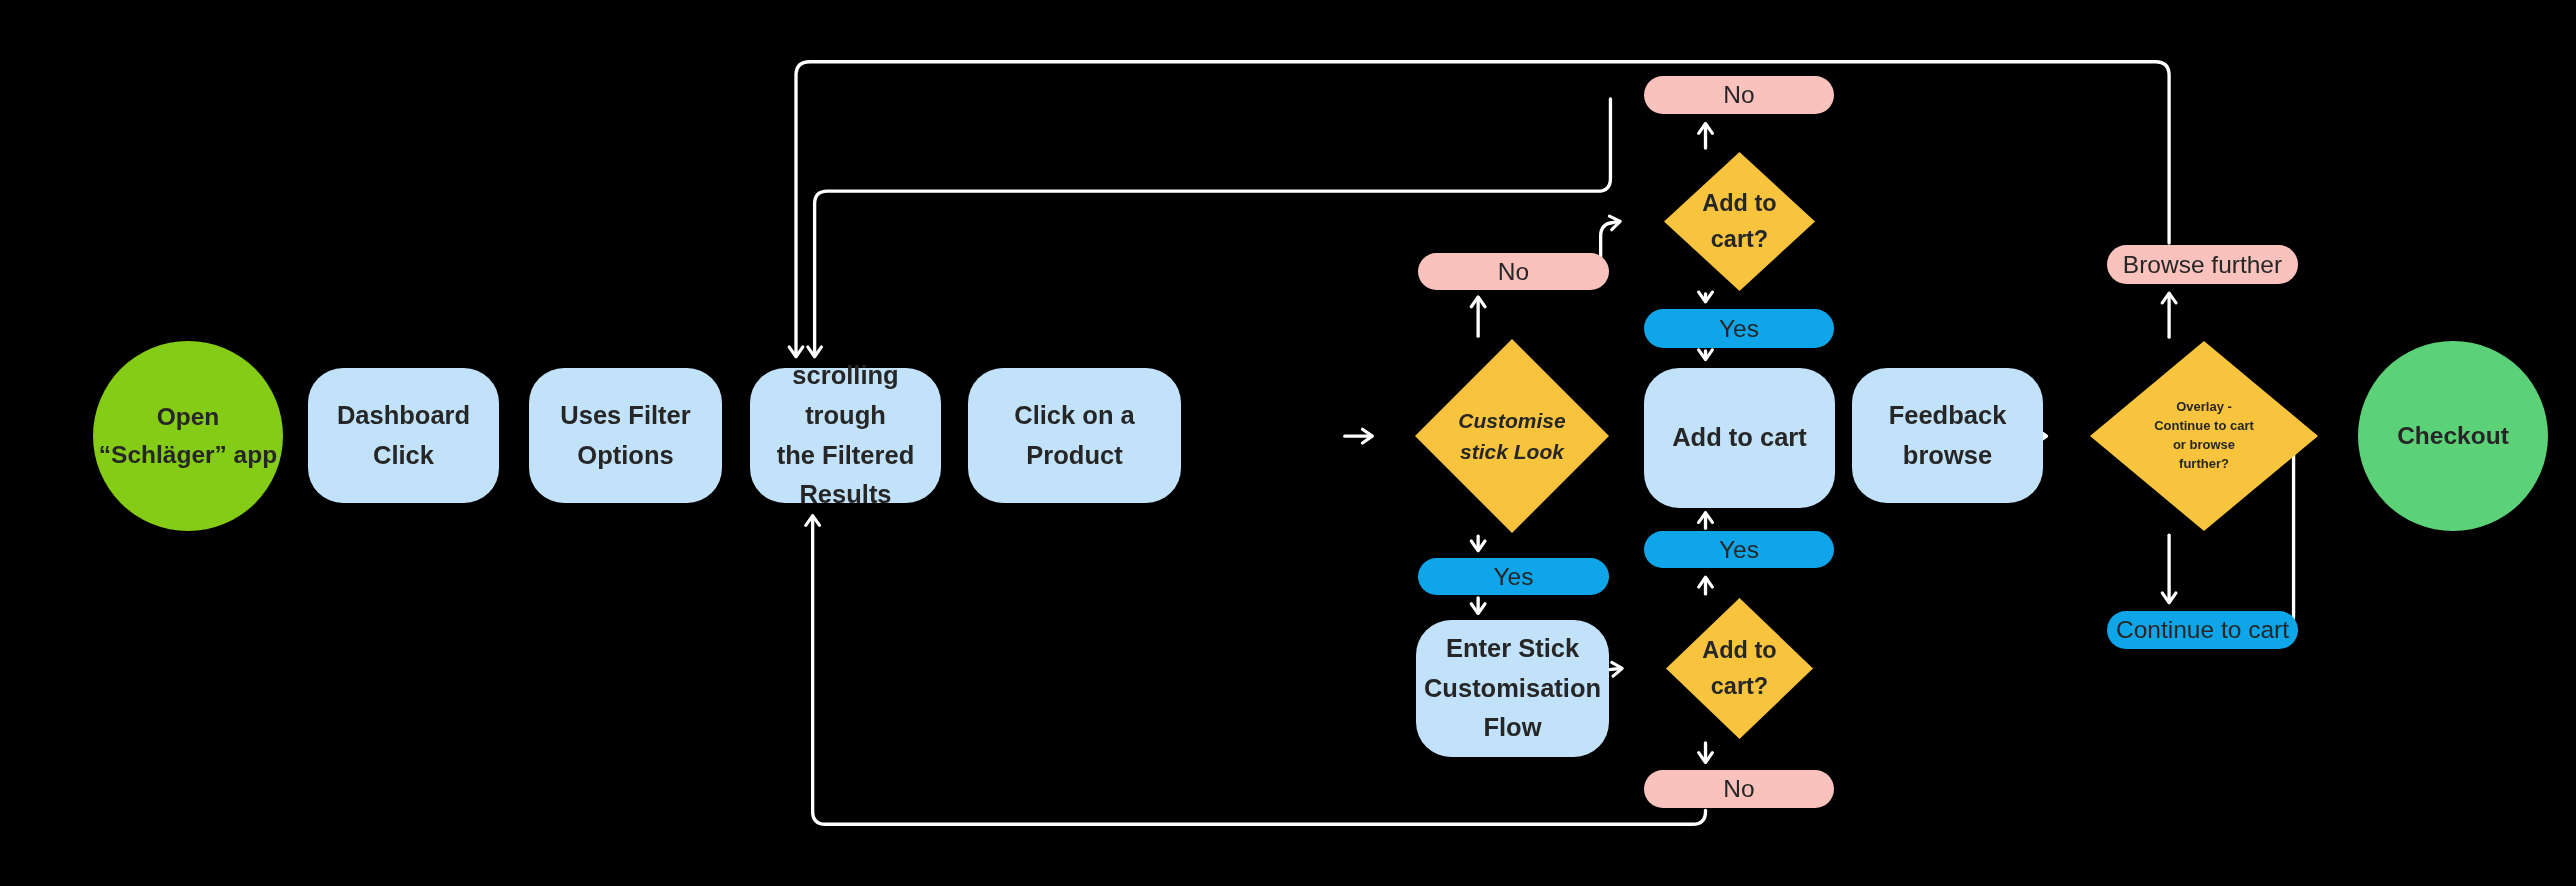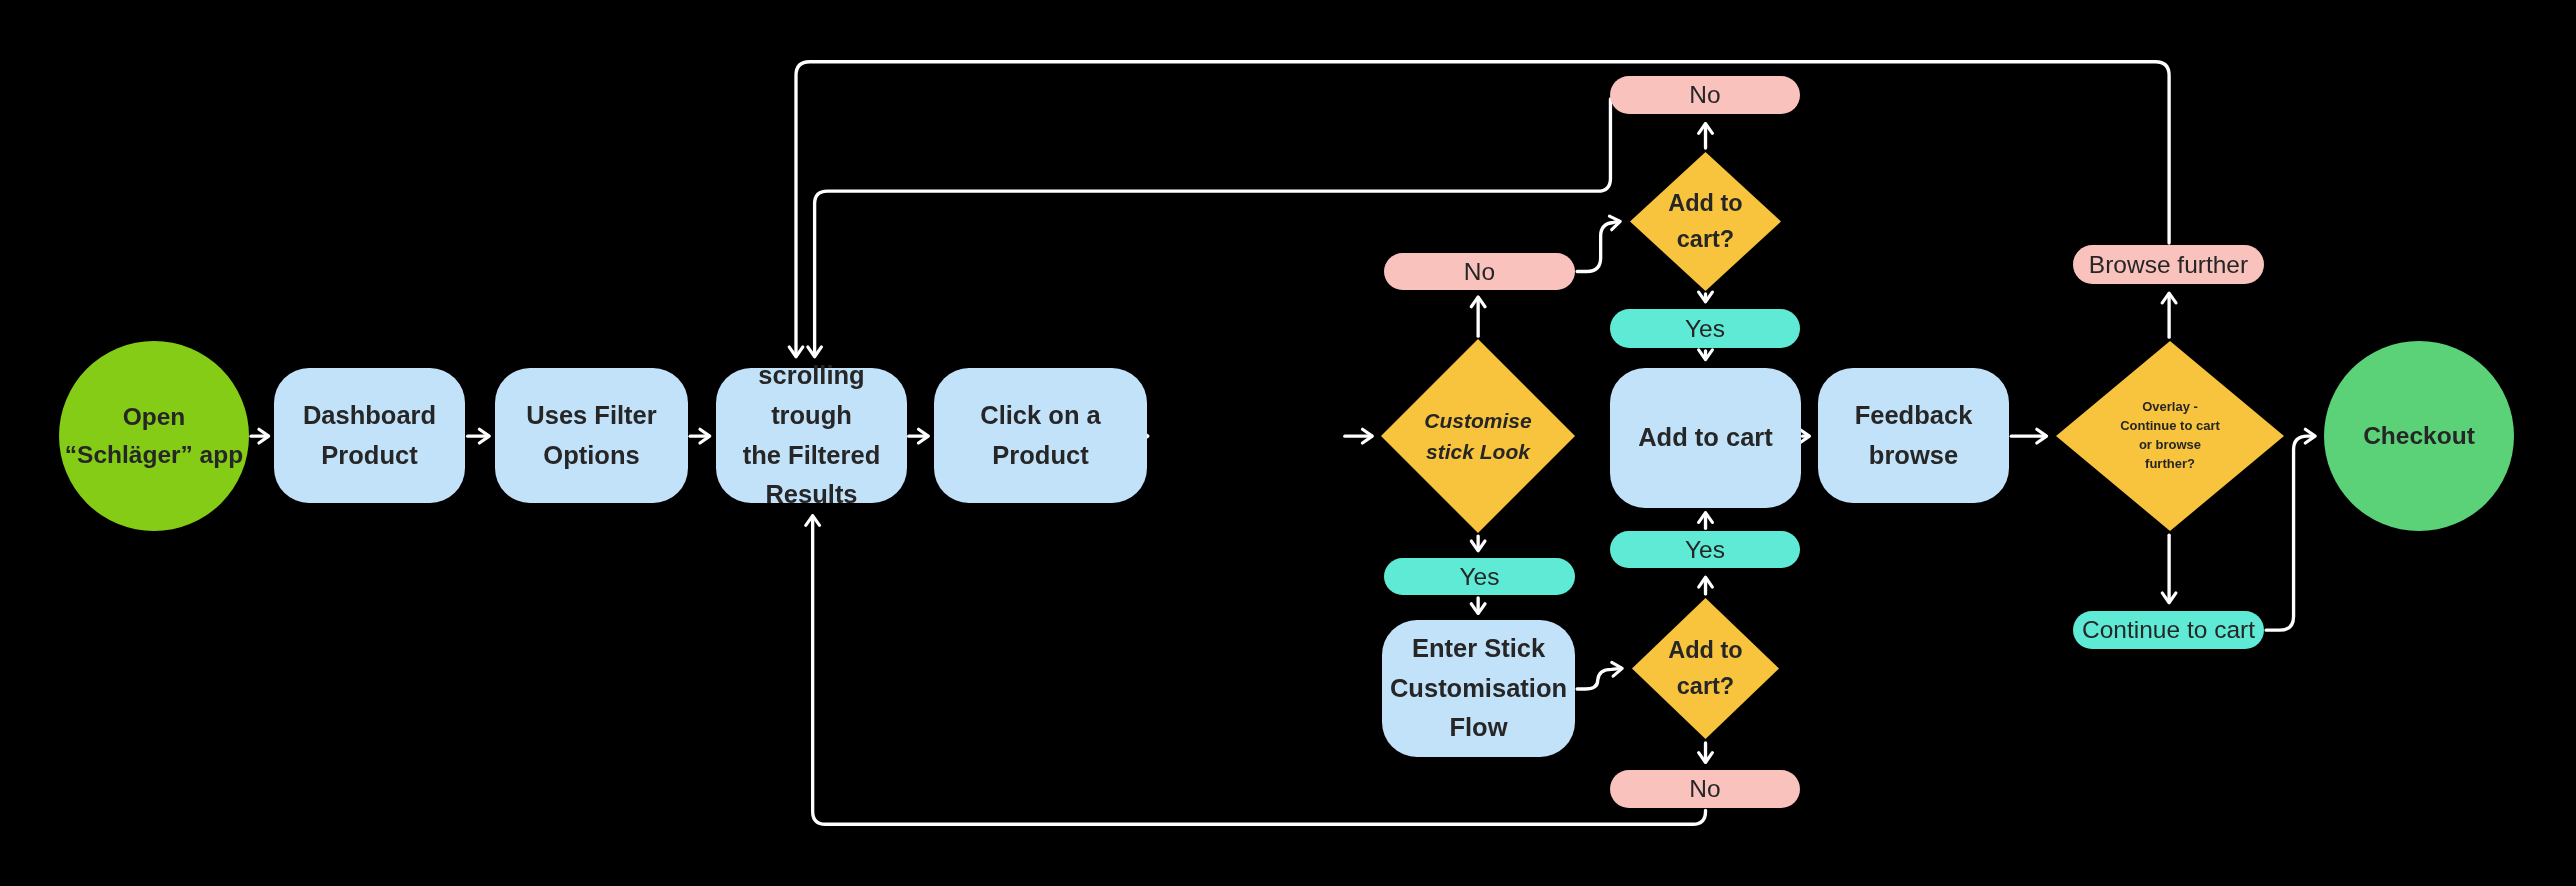--- a/index.html
+++ b/index.html
@@ -30,20 +30,21 @@
   }
   .node {
     position: absolute;
     display: flex;
     align-items: center;
     justify-content: center;
     text-align: center;
     white-space: pre-line;
     color: #262626;
     box-sizing: border-box;
+    margin-left: 34px;
   }
   .circle {
     border-radius: 50%;
     font-weight: 700;
     font-size: 24.5px;
     line-height: 1.55;
   }
   .circle.start { background: #84cc16; }
   .circle.end   { background: #5BD278; }
   .box {
@@ -61,21 +62,21 @@
   }
   .diamond.d-mid   { font-size: 21px; font-style: italic; }
   .diamond.d-small { font-size: 23.5px; }
   .diamond.d-tiny  { font-size: 13px; line-height: 1.45; }
   .pill {
     border-radius: 19.6px;
     font-weight: 400;
     font-size: 24.5px;
   }
   .pill.no  { background: #F9C2BD; }
-  .pill.yes { background: #5eead4; }
+  .pill.yes { background: #0ea5e9; }
 </style>
 </head>
 <body>
 
 <div id="canvas">
 
   <svg id="connectors" viewBox="0 0 2628 904">
     <defs>
       <marker id="arrow" viewBox="-14 -10 16 20" refX="-1" refY="0" markerWidth="16" markerHeight="20" orient="auto" markerUnits="userSpaceOnUse">
         <path d="M-10 -7 L0 0 L-10 7" style="stroke:#ffffff;stroke-width:3.2;fill:none"></path>
@@ -105,21 +106,21 @@
     <path d="M2213 344 V300" marker-end="url(#arrow)"></path>
     <path d="M2213 248 V77 Q2213 63 2199 63 L826 63 Q812 63 812 77 V363" marker-end="url(#arrow)"></path>
     <path d="M2213 546 V614" marker-end="url(#arrow)"></path>
     <path d="M2312 643 L2326 643 Q2340 643 2340 629 V459 Q2340 445 2354 445 L2361 445" marker-end="url(#arrow)"></path>
   </svg>
 
   <div class="node circle start" style="left:59px; top:341px; width:190px; height:190px;">Open
 “Schläger” app</div>
 
   <div class="node box" style="left:274px; top:368px; width:191px; height:135px;">Dashboard
-Product</div>
+Click</div>
 
   <div class="node box" style="left:716px; top:368px; width:191px; height:135px;">scrolling trough
 the Filtered
 Results</div>
 
   <div class="node box" style="left:495px; top:368px; width:193px; height:135px;">Uses Filter
 Options</div>
 
   <div class="node box" style="left:934px; top:368px; width:213px; height:135px;">Click on a
 Product</div>

